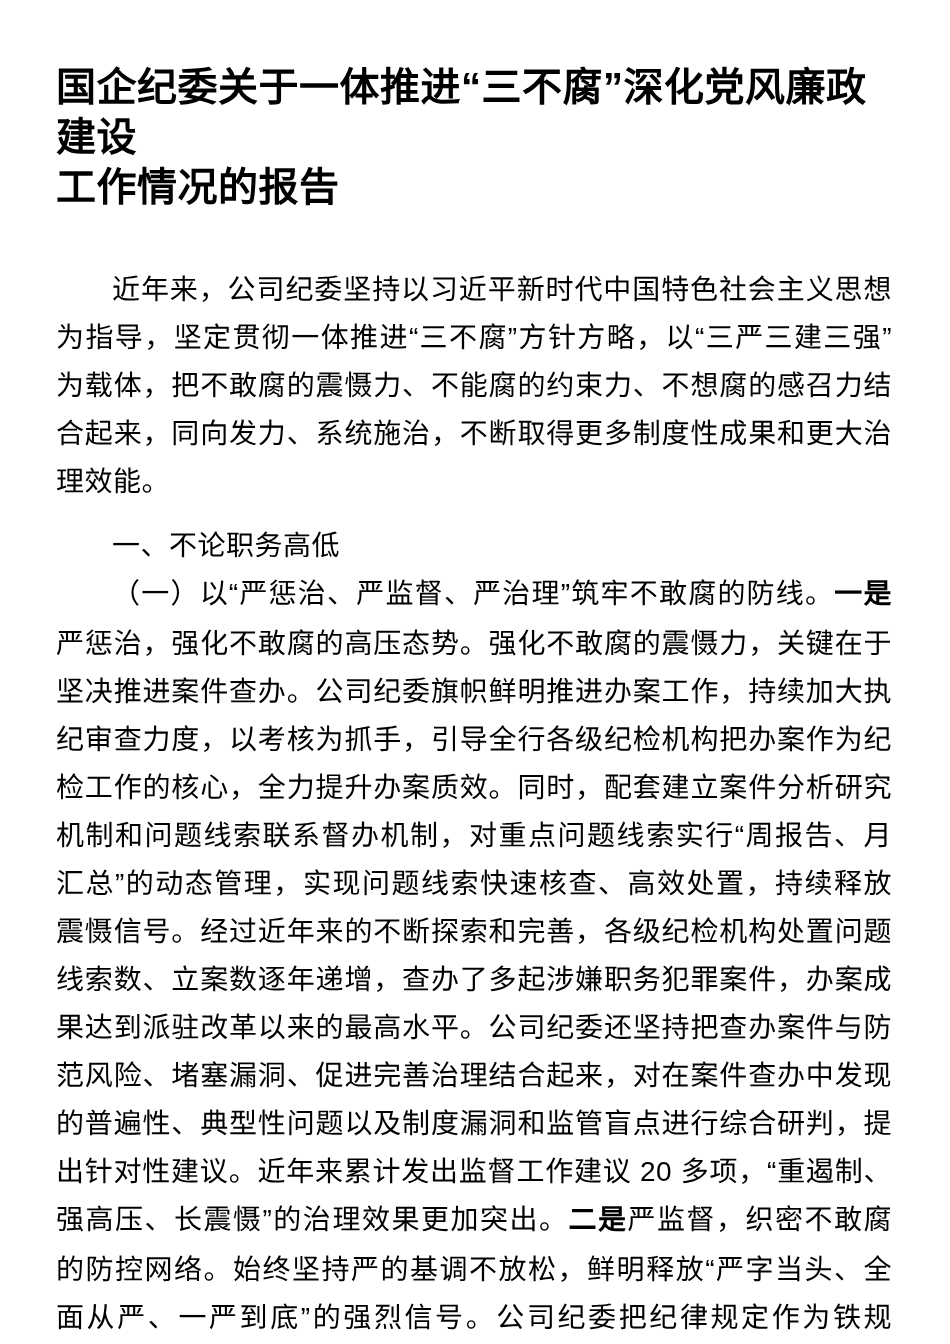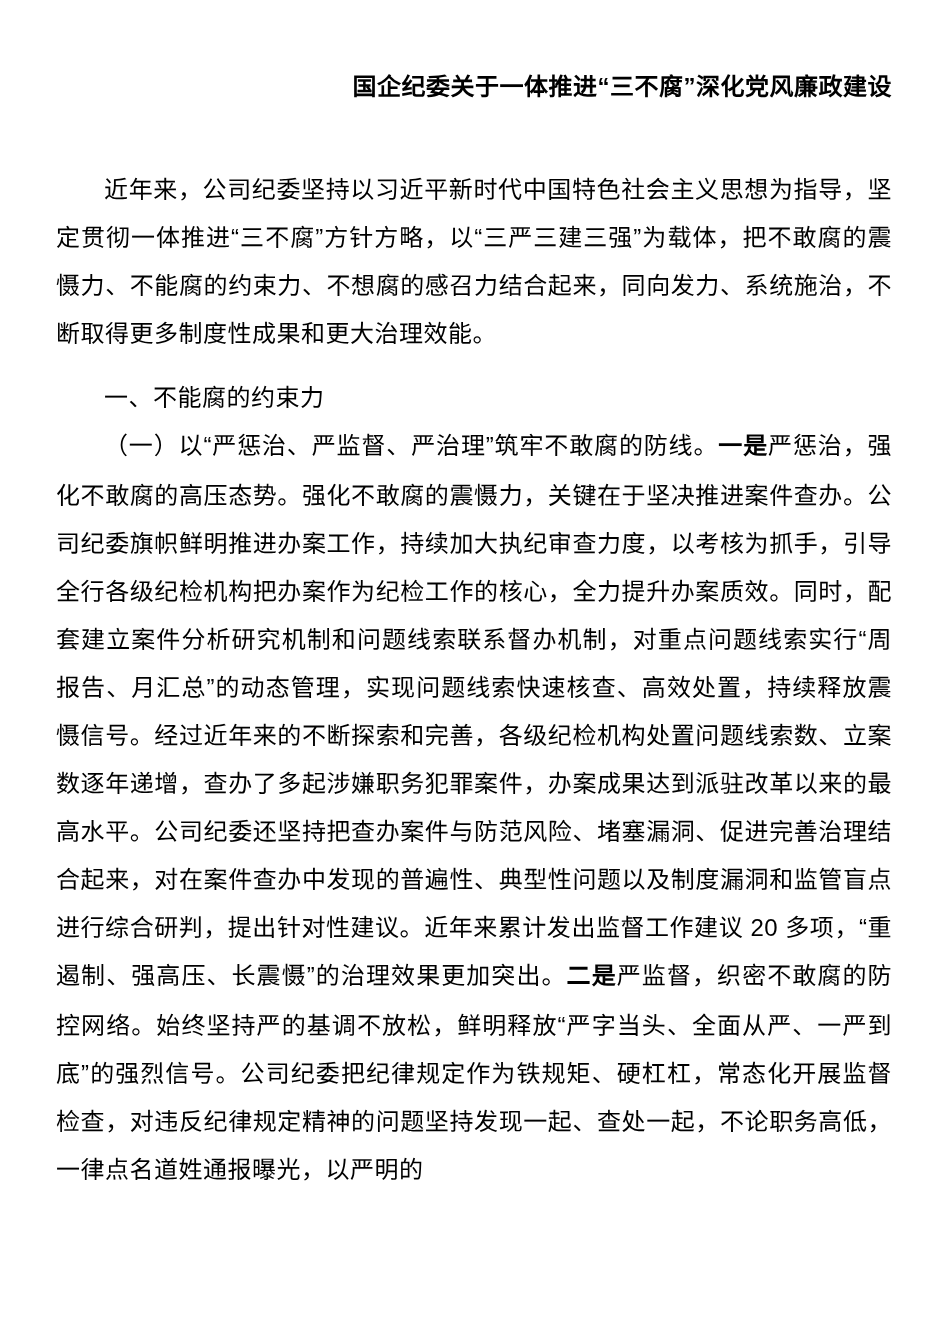--- a/index.html
+++ b/index.html
@@ -14,32 +14,32 @@
     margin: 0 auto;
     background: #ffffff;
     color: #000000;
     font-family: "Liberation Sans", "DejaVu Sans", sans-serif;
     overflow: hidden;
     box-sizing: border-box;
     padding: 0 58px 0 56px;
   }
   .doc-title {
     margin: 62px 0 0 0;
-    font-size: 24px;
+    font-size: 40px;
     line-height: 50px;
     font-weight: bold;
-    text-align: right;
+    text-align: left;
     letter-spacing: 0.5px;
   }
   .doc-title .title-line {
     display: block;
   }
   p.para {
     margin: 0;
-    font-size: 24px;
+    font-size: 28px;
     line-height: 48px;
     text-align: justify;
     text-justify: inter-ideograph;
     text-indent: 2em;
     letter-spacing: 0.5px;
   }
   p.para-intro {
     margin-top: 54px;
   }
   p.para-heading {
@@ -50,27 +50,28 @@
     font-family: Liberation Mono, monospace;
   }
 </style>
 </head>
 <body>
 
 <div class="page">
 
   <h1 class="doc-title">
     <span class="title-line">国企纪委关于一体推进“三不腐”深化党风廉政建设</span>
+    <span class="title-line">工作情况的报告</span>
   </h1>
 
   <p class="para para-intro">
     <span>近年来，公司纪委坚持以习近平新时代中国特色社会主义思想为指导，坚定贯彻一体推进“三不腐”方针方略，以“三严三建三强”为载体，把不敢腐的震慑力、不能腐的约束力、不想腐的感召力结合起来，同向发力、系统施治，不断取得更多制度性成果和更大治理效能。</span>
   </p>
 
   <p class="para para-heading">
-    <span>一、不能腐的约束力</span>
+    <span>一、不论职务高低</span>
   </p>
 
   <p class="para">
     <span>（一）以“严惩治、严监督、严治理”筑牢不敢腐的防线。</span><span class="run-bold">一是</span><span>严惩治，强化不敢腐的高压态势。强化不敢腐的震慑力，关键在于坚决推进案件查办。公司纪委旗帜鲜明推进办案工作，持续加大执纪审查力度，以考核为抓手，引导全行各级纪检机构把办案作为纪检工作的核心，全力提升办案质效。同时，配套建立案件分析研究机制和问题线索联系督办机制，对重点问题线索实行“周报告、月汇总”的动态管理，实现问题线索快速核查、高效处置，持续释放震慑信号。经过近年来的不断探索和完善，各级纪检机构处置问题线索数、立案数逐年递增，查办了多起涉嫌职务犯罪案件，办案成果达到派驻改革以来的最高水平。公司纪委还坚持把查办案件与防范风险、堵塞漏洞、促进完善治理结合起来，对在案件查办中发现的普遍性、典型性问题以及制度漏洞和监管盲点进行综合研判，提出针对性建议。近年来累计发出监督工作建议 20 多项，“重遏制、强高压、长震慑”的治理效果更加突出。</span><span class="run-bold">二是</span><span>严监督，织密不敢腐的防控网络。始终坚持严的基调不放松，鲜明释放“严字当头、全面从严、一严到底”的强烈信号。公司纪委把纪律规定作为铁规矩、硬杠杠，常态化开展监督检查，对违反纪律规定精神的问题坚持发现一起、查处一起，不论职务高低，一律点名道姓通报曝光，以严明的</span>
   </p>
 
 </div>
 
 </body></html>

